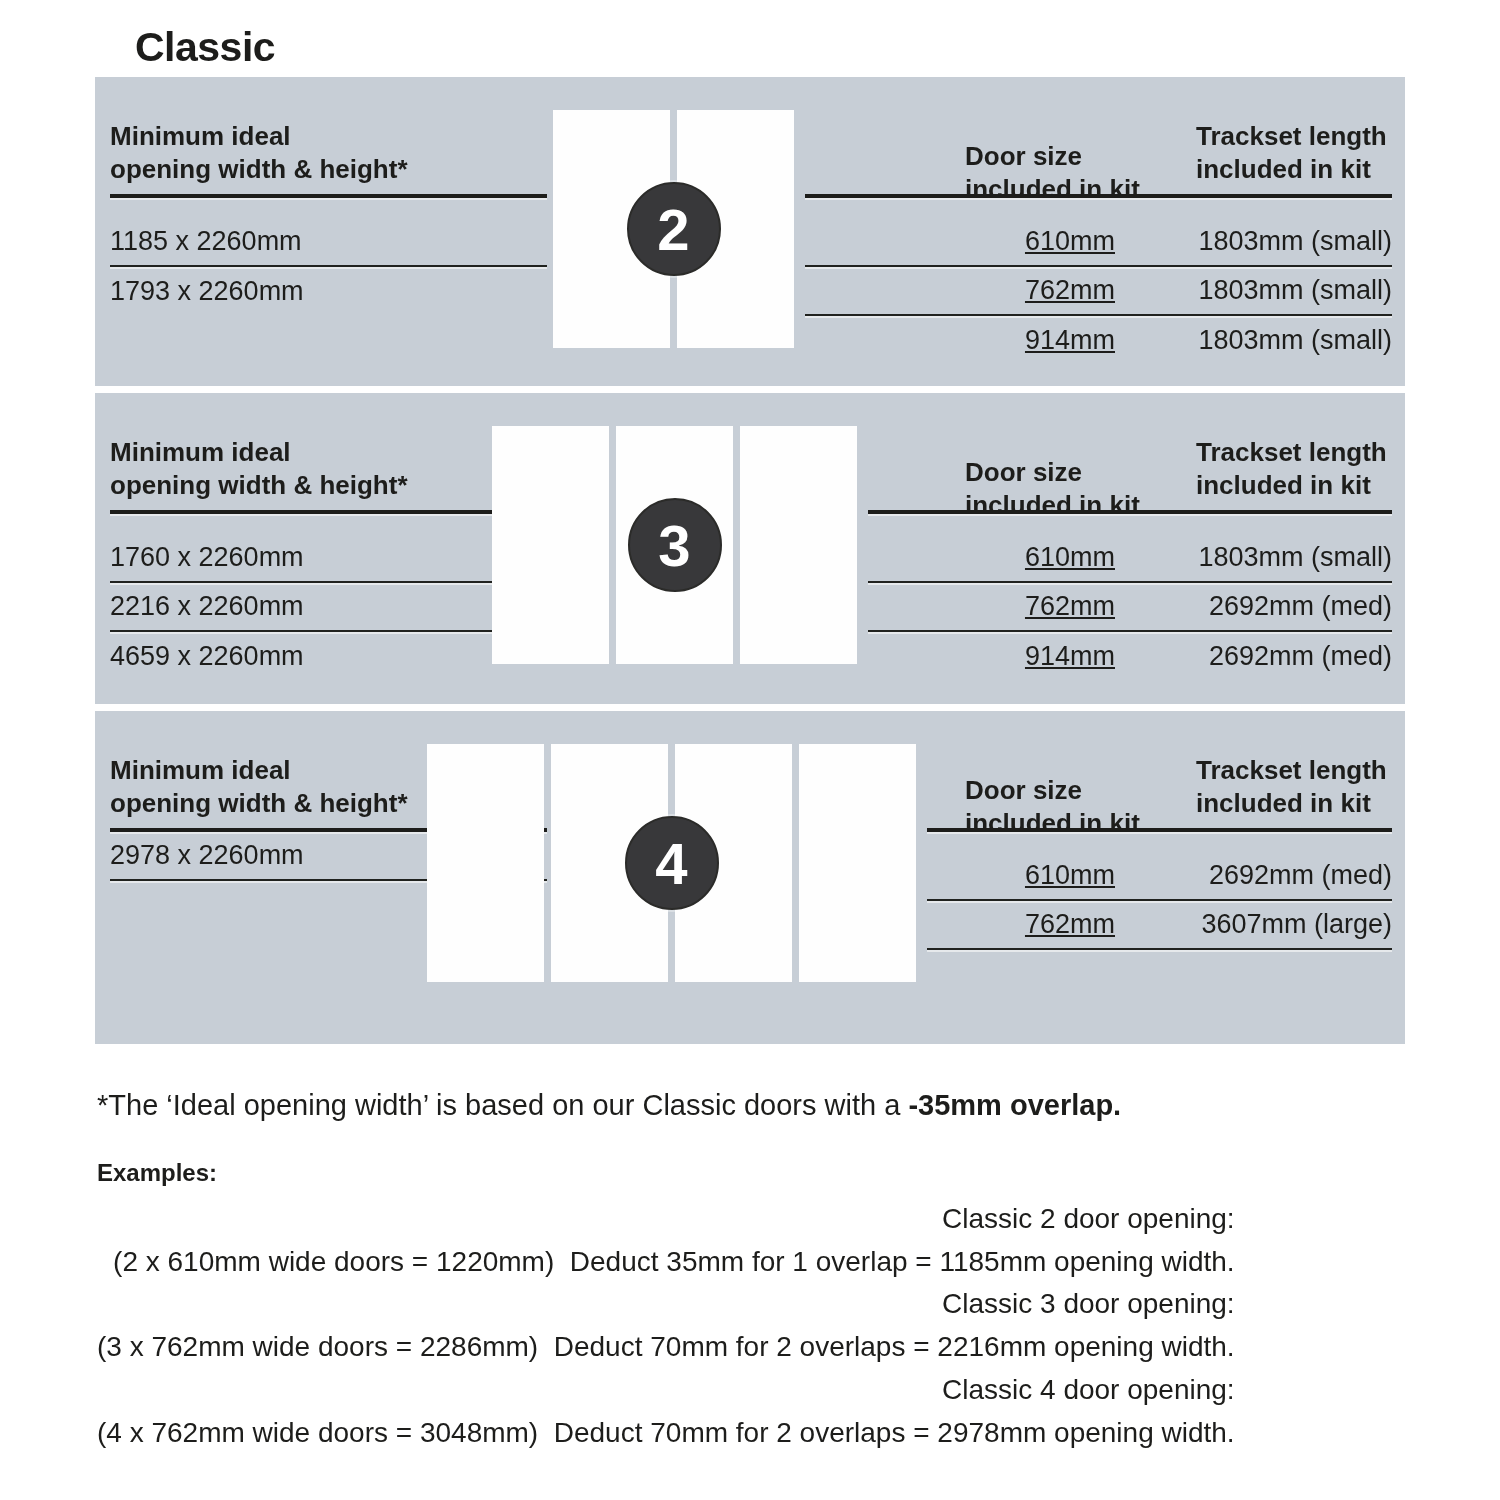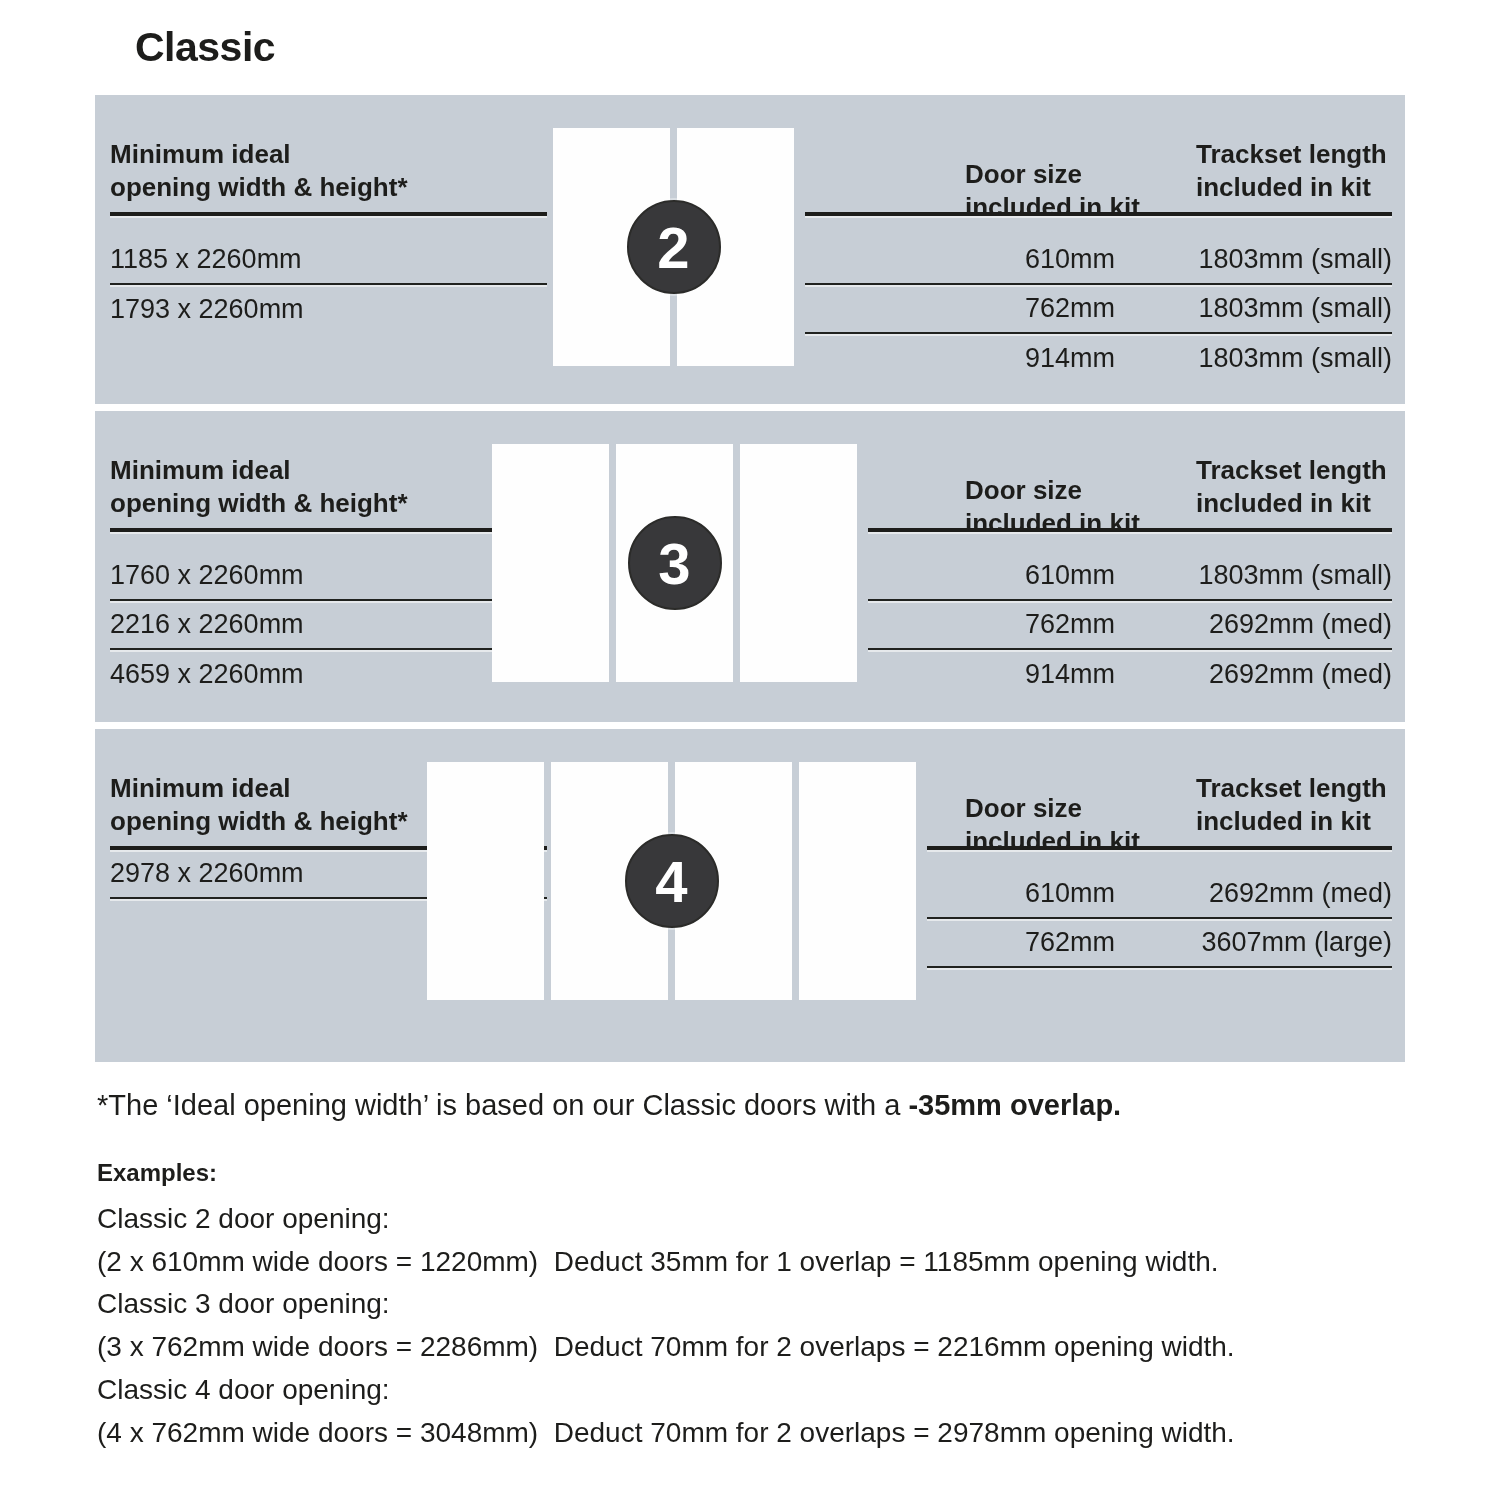--- a/index.html
+++ b/index.html
@@ -6,21 +6,21 @@
   body{
     width:1500px;height:1500px;position:relative;background:#ffffff;
     font-family:"Liberation Sans","DejaVu Sans",sans-serif;
     color:#1d1d1b;-webkit-font-smoothing:antialiased;overflow:hidden;
   }
   .page-title{
     position:absolute;left:97px;top:24px;
     font-size:41px;font-weight:bold;letter-spacing:-0.5px;margin-left:38px;
   }
   .panel{
-    position:absolute;left:95px;top:95px;width:1206px;height:967px;padding-left:10px;
+    position:absolute;left:95px;top:77px;width:1206px;height:967px;padding-left:10px;
   }
   .section{
     position:absolute;left:0;width:1310px;background:#c7ced6;
   }
   .sec-1{top:0;height:309px;}
   .sec-2{top:316px;height:311px;}
   .sec-3{top:634px;height:333px;}
 
   .col-header{
     position:absolute;top:43px;
@@ -35,21 +35,21 @@
     box-shadow:0 2px 0 rgba(255,255,255,0.55);
   }
   .thick-left{left:15px;width:437px;}
 
   .rows{position:absolute;top:121px;}
   .rows-left{left:15px;width:437px;}
   .row{position:relative;height:49px;line-height:49px;font-size:27px;}
   .row.first{margin-top:20px;}
   .row.ruled{height:47px;line-height:47px;border-bottom:2px solid #20221f;
     box-shadow:0 2px 0 rgba(255,255,255,0.55);}
-  .cell-door{position:absolute;right:277px;top:0;text-align:left;white-space:nowrap;}
+  .cell-door{position:absolute;right:277px;top:0;text-align:left;white-space:nowrap;text-decoration:underline;}
   .cell-track{position:absolute;right:0;top:0;text-align:right;white-space:nowrap;}
 
   .doors{
     position:absolute;top:33px;height:238px;display:flex;gap:7px;
   }
   .door{width:117px;height:238px;background:#fefefe;}
   .count-badge{
     position:absolute;left:50%;top:50%;transform:translate(-50%,-50%);
     width:94px;height:94px;border-radius:50%;
     background:#38383a;border:2px solid #2b2b29;box-sizing:border-box;
@@ -61,21 +61,21 @@
   .footnote{
     position:absolute;left:97px;top:1089px;font-size:29px;white-space:pre;
   }
   .footnote b{font-weight:bold;}
   .examples-heading{
     position:absolute;left:97px;top:1159px;font-size:24px;font-weight:bold;
   }
   .examples{
     position:absolute;left:97px;top:1198px;font-size:28px;line-height:42.7px;
   }
-  .example-line{white-space:pre;}
+  .example-line{white-space:pre;text-align:right;}
 </style>
 </head>
 <body>
 
 <div class="page-title">Classic</div>
 
 <div class="panel">
 
   <div class="section sec-1">
     <div class="col-header hdr-opening">Minimum ideal

